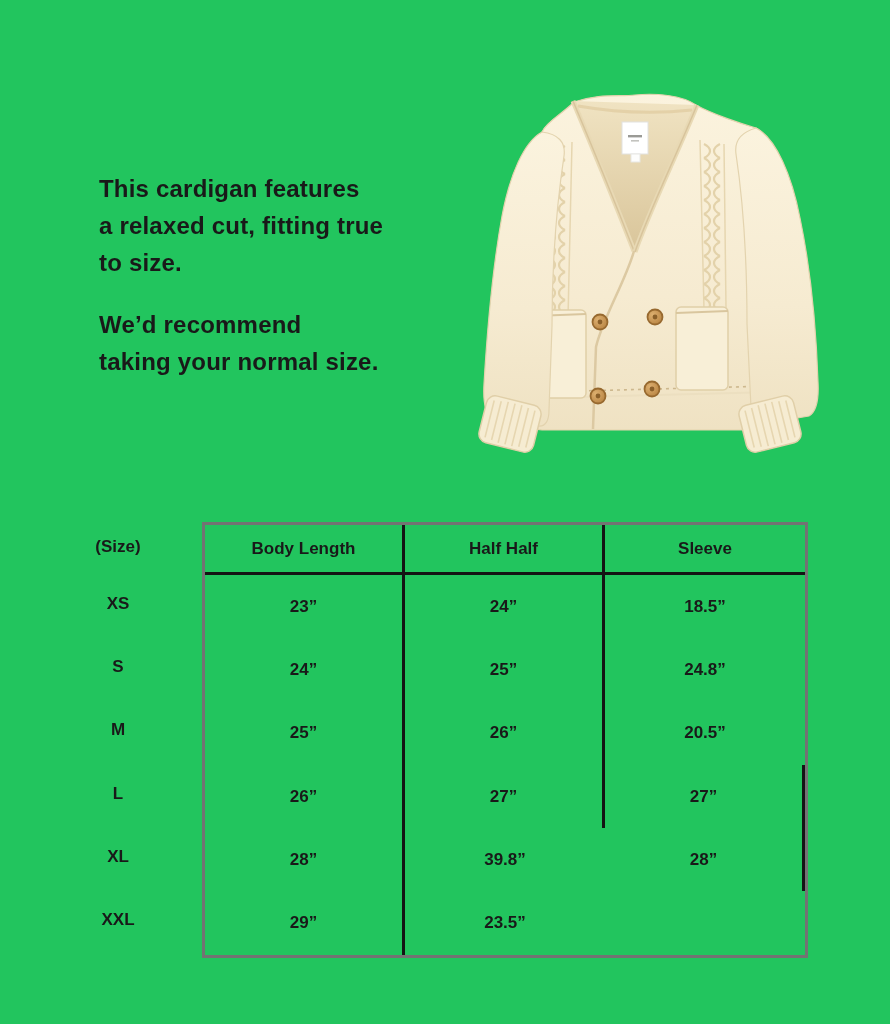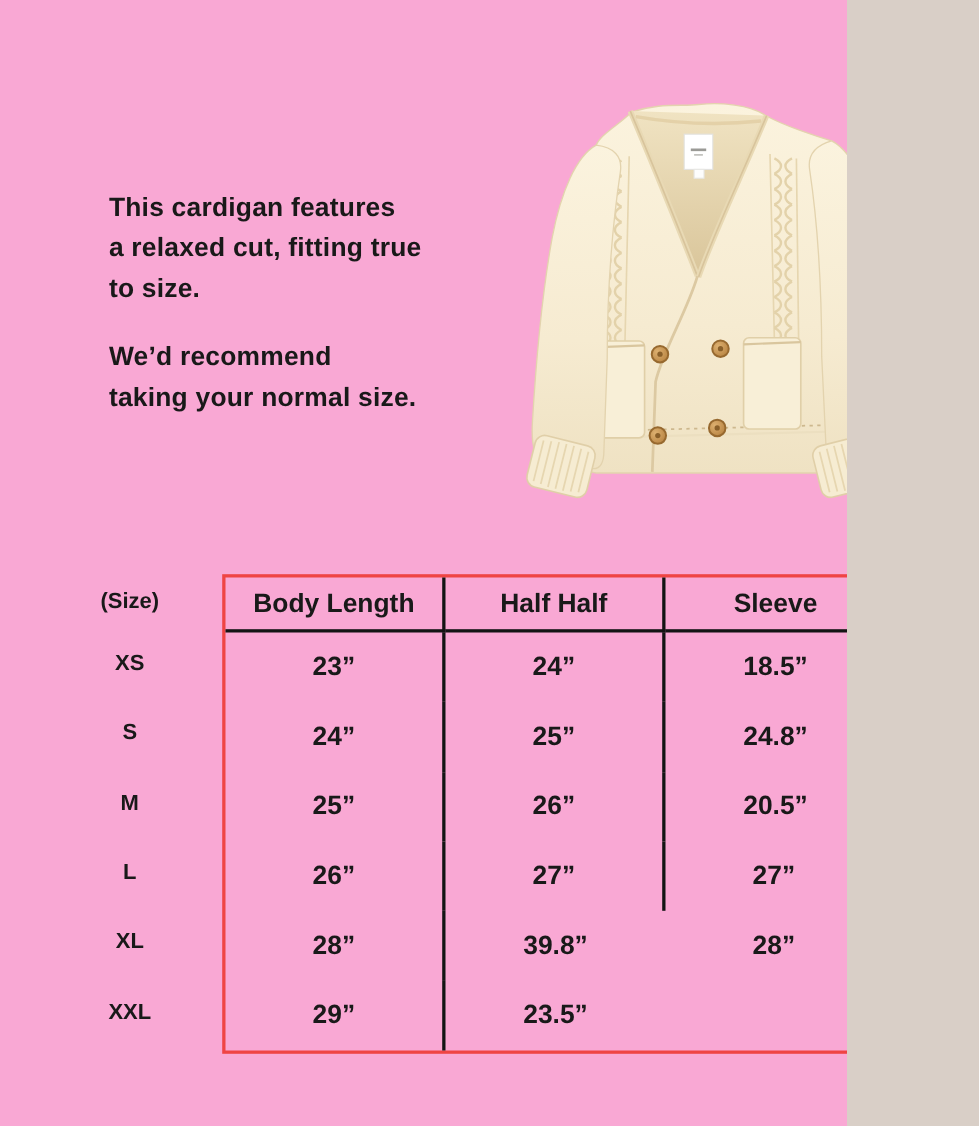--- a/index.html
+++ b/index.html
@@ -1,44 +1,44 @@
 <!DOCTYPE html>
 <html><head>
 <meta charset="utf-8">
 <style>
   html,body { margin:0; padding:0; background:#d9cfc7; }
   .canvas {
-    position:relative; width:770px; height:1024px; background:#f9a8d4;
+    position:relative; width:890px; height:1024px; background:#22c55e;
     font-family:"Liberation Sans", sans-serif; color:#191919; overflow:hidden;
   }
   
   .description {
     position:absolute; left:99px; top:170px;
     font-size:24px; font-weight:700; line-height:37px; letter-spacing:0.2px;
   }
   .description .para + .para { margin-top:25px; }
 
   
   .photo { position:absolute; left:450px; top:84px; width:400px; height:376px; }
   .photo svg { display:block; width:100%; height:100%; }
 
   
   .size-labels {
     position:absolute; left:60px; top:522px; width:116px; height:436px;
     display:grid; grid-template-rows:50px repeat(6, 63.3px);
-    font-size:20px; font-weight:700;
+    font-size:17px; font-weight:700;
   }
   .size-labels > div { display:flex; align-items:center; justify-content:center; }
 
   .table-frame {
     position:absolute; left:202px; top:522px; width:606px; height:436px;
-    box-sizing:border-box; border:3px solid #ef4444;
+    box-sizing:border-box; border:3px solid #737373;
     display:grid; grid-template-columns:1fr 1fr 1fr;
     grid-template-rows:50px repeat(6, 63.3px);
-    font-size:24px; font-weight:700;
+    font-size:17px; font-weight:700;
   }
   .table-frame > div { display:flex; align-items:center; justify-content:center; }
   .table-frame > div.col-a, .table-frame > div.col-b { border-right:3px solid #141414; }
   .table-frame > div.head { border-bottom:3px solid #141414; }
 </style>
 </head>
 <body>
 
 <div class="canvas">
 

